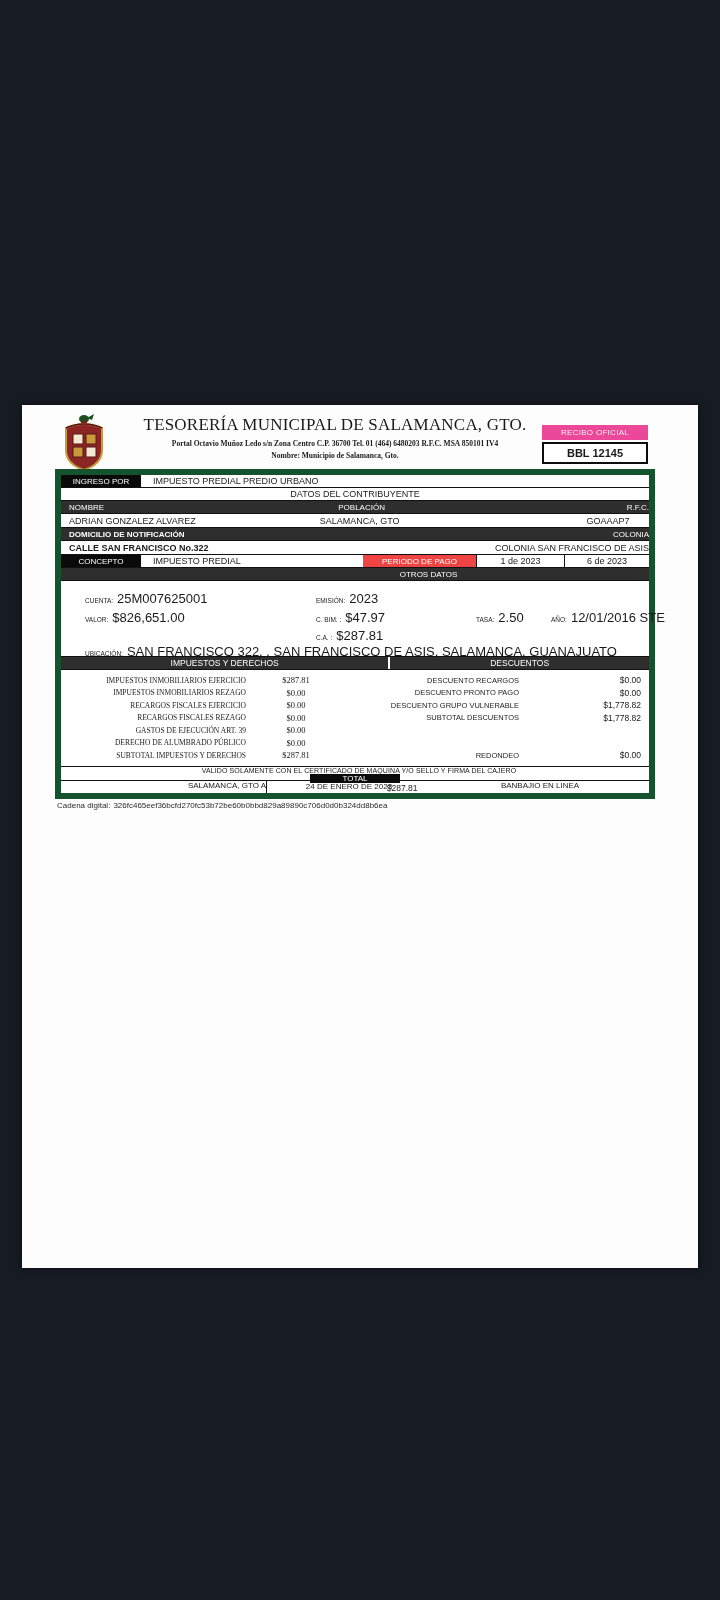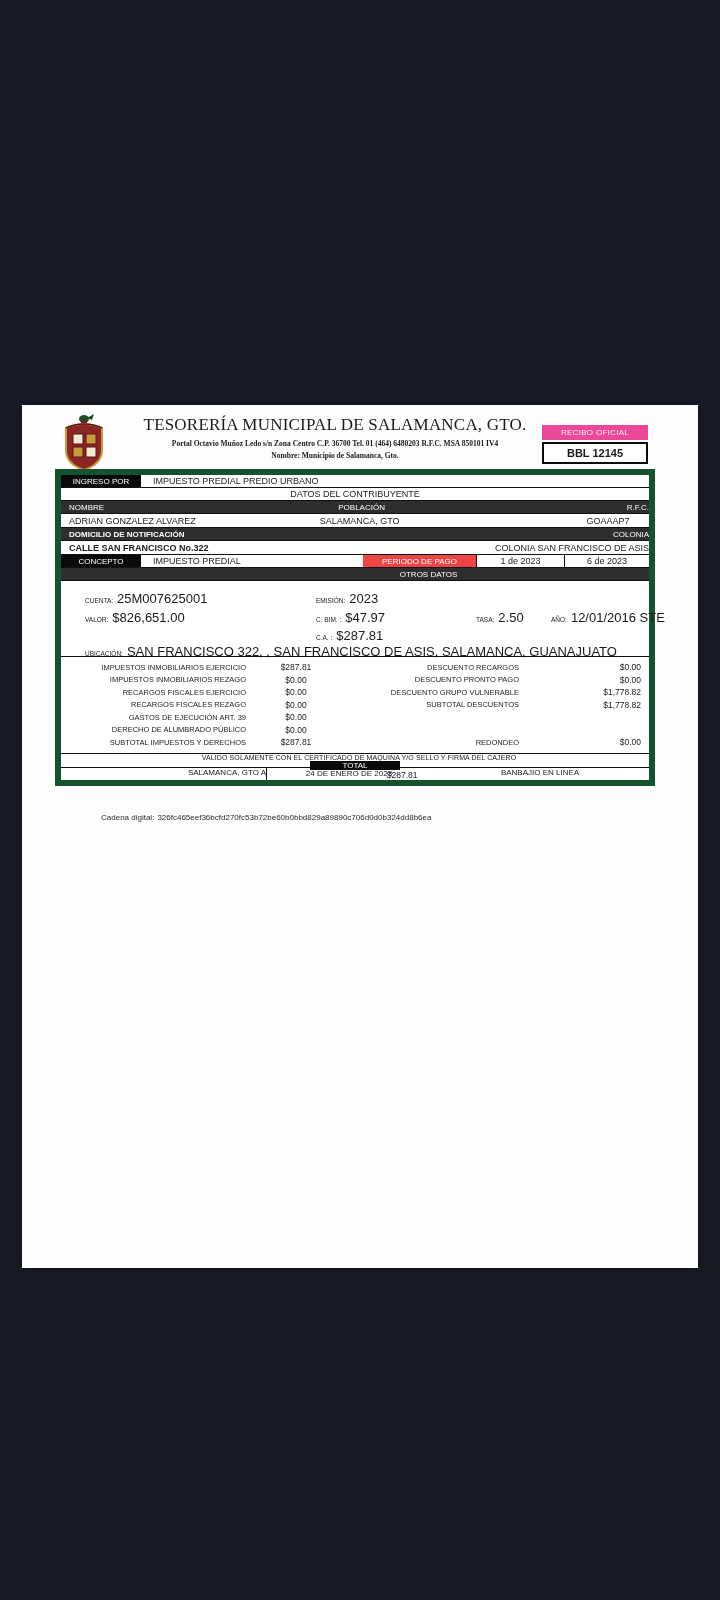--- a/index.html
+++ b/index.html
@@ -47,39 +47,39 @@
   .otros-content { position:relative; height:76px; border-bottom:1px solid #111; background:#fff; }
   .kv { position:absolute; white-space:nowrap; }
   .kv .k { font-size:6.5px; color:#222; margin-right:4px; }
   .kv .v { font-size:13px; }
 
   .section-hdr { display:flex; height:13px; border-bottom:1px solid #111; }
   .section-hdr .h-left { width:56%; background:#2e2e2e; color:#fff; font-size:8.5px; display:flex; align-items:center; justify-content:center; border-right:2px solid #fff; }
   .section-hdr .h-right { flex:1; background:#2e2e2e; color:#fff; font-size:8.5px; display:flex; align-items:center; justify-content:center; }
 
   .items { display:flex; border-bottom:1px solid #111; padding-top:4px; padding-bottom:4px; }
-  .col-left { width:336px; }
+  .col-left { width:336px;font-family:Liberation Serif, serif; }
   .col-right { width:264px; }
   .irow { display:flex; align-items:center; height:12.5px; }
   .irow .ilabel { width:185px; text-align:right; font-size:7.5px; color:#222; }
   .irow .iamount { width:100px; text-align:center; font-size:8.5px; }
   .irow .rlabel { flex:1; text-align:right; font-size:7.5px; color:#222; padding-right:35px; }
   .irow .ramount { width:95px; text-align:right; font-size:8.5px; padding-right:8px; }
 
   .valido-row { display:flex; align-items:center; height:14px; font-size:7px; border-bottom:1px solid #111;flex-direction:column; }
   .valido-note { flex:1; padding-left:8px; letter-spacing:.1px; }
   .total-chip { width:90px; height:100%; }
   .total-amount { width:135px; text-align:right; font-size:8.5px; padding-right:5px; }
 
   .date-row { display:flex; align-items:flex-start; height:12px; font-size:8px; }
   .date-place { width:205px; text-align:right; }
   .date-value { width:165px; text-align:center; border-left:1px solid #111; height:100%; line-height:12px; }
   .date-method { flex:1; text-align:center; }
 
-  .cadena { position:absolute; left:35px; top:408px; font-size:8px; color:#2b2b2b;margin-left:44px; }
+  .cadena { position:absolute; left:35px; top:396px; font-size:8px; color:#2b2b2b; }
   .cadena .k { margin-right:3px; }
 </style>
 </head>
 <body>
 
 <div class="page">
 
   <div class="doc-header">
     <svg class="logo" viewBox="0 0 48 60">
       <ellipse cx="24" cy="7" rx="5" ry="4" fill="#1e4d22"></ellipse>
@@ -168,20 +168,24 @@
         <span class="k">AÑO:</span><span class="v">12/01/2016 STE</span>
       </div>
       <div class="kv" style="left:255px; top:45px;">
         <span class="k">C.A. :</span><span class="v">$287.81</span>
       </div>
       <div class="kv" style="left:24px; top:61px;">
         <span class="k">UBICACIÓN:</span><span class="v">SAN FRANCISCO  322, , SAN FRANCISCO DE ASIS, SALAMANCA, GUANAJUATO</span>
       </div>
     </div>
 
+    <div class="section-hdr">
+      <div class="h-left">IMPUESTOS Y DERECHOS</div>
+      <div class="h-right">DESCUENTOS</div>
+    </div>
 
     <div class="items">
       <div class="col-left">
         <div class="irow">
           <div class="ilabel">IMPUESTOS INMOBILIARIOS EJERCICIO</div>
           <div class="iamount">$287.81</div>
         </div>
         <div class="irow">
           <div class="ilabel">IMPUESTOS INMOBILIARIOS REZAGO</div>
           <div class="iamount">$0.00</div>

